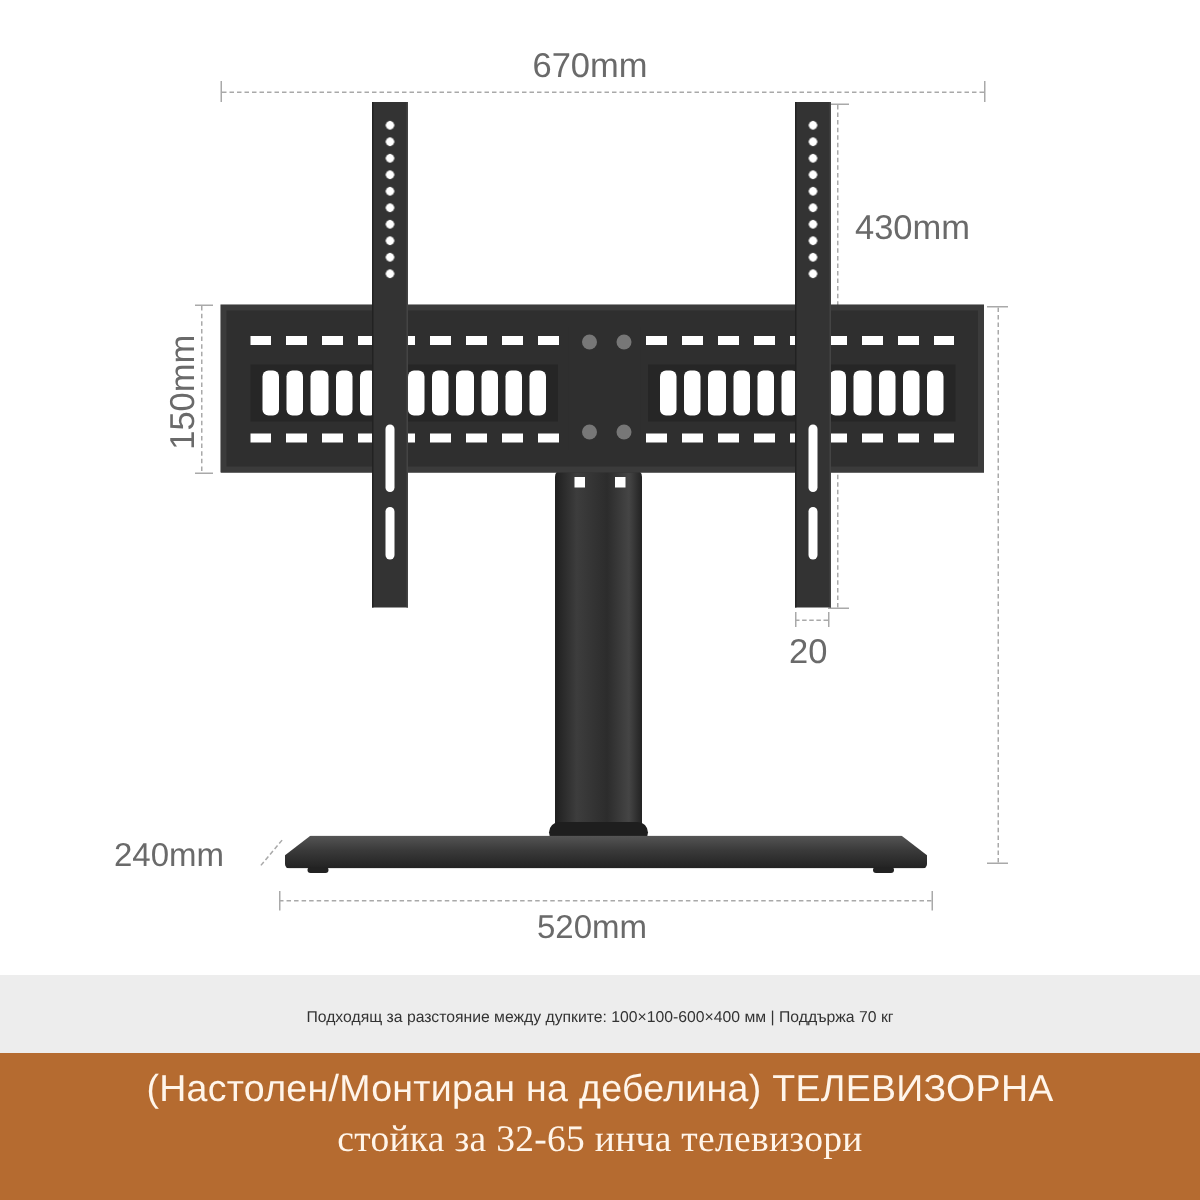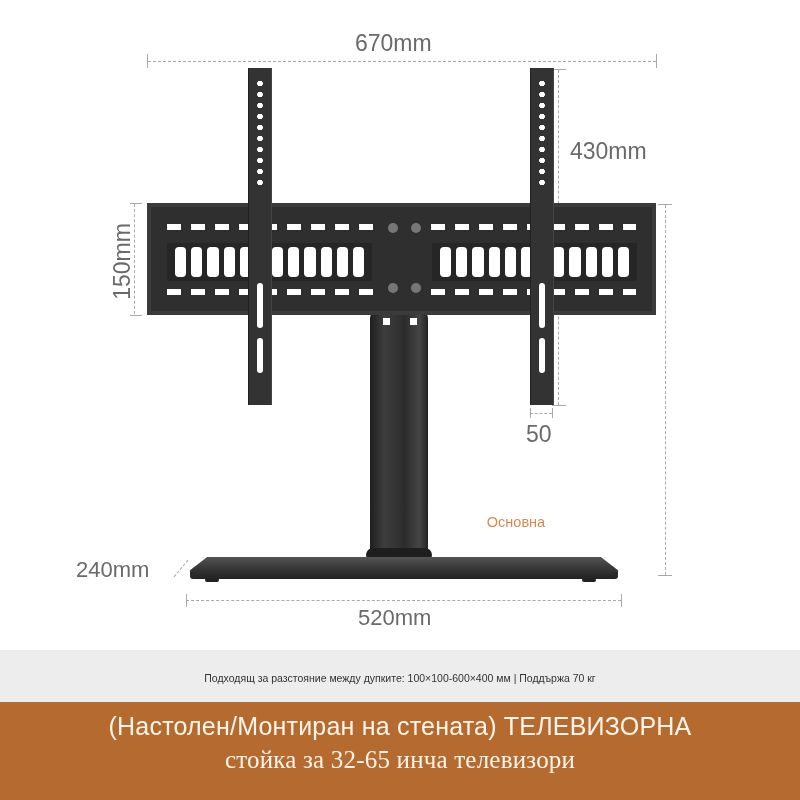--- a/index.html
+++ b/index.html
@@ -102,33 +102,32 @@
 
   <div style="position:absolute; left:530px; top:68px; width:22px; height:337px; background:#333; border-left:1px solid #222; border-right:1px solid #444;">
     <div style="position:absolute; left:8px; top:10px; width:6px; height:110px; background:radial-gradient(circle,#fff 2.6px,transparent 3px) 0 0/6px 11px repeat-y;"></div>
     <div style="position:absolute; left:8px; top:215px; width:6px; height:45px; background:#fff; border-radius:3px;"></div>
     <div style="position:absolute; left:8px; top:270px; width:6px; height:35px; background:#fff; border-radius:3px;"></div>
   </div>
 
   <div class="dash-h" style="left:530px; top:413px; width:22px;"></div>
   <div class="tick-v" style="left:530px; top:408px; height:10px;"></div>
   <div class="tick-v" style="left:552px; top:408px; height:10px;"></div>
-  <div class="dim" style="left:526px; top:421px; font-size:23px;">50</div>
+  <div class="dim" style="left:526px; top:421px; font-size:23px;">20</div>
 
   <div class="note" style="left:436px; top:512px; width:160px;">
-    <div>Основна</div>
   </div>
 
   <div class="dim" style="left:76px; top:557px; font-size:22px;text-align:right;">240mm</div>
   <div style="position:absolute; left:170px; top:568px; width:22px; height:0; border-top:1.5px dashed #a9a9a9; transform:rotate(-50deg);"></div>
 
   <div class="dash-h" style="left:186px; top:600px; width:435px;"></div>
   <div class="tick-v" style="left:186px; top:594px; height:13px;"></div>
   <div class="tick-v" style="left:621px; top:594px; height:13px;"></div>
   <div class="dim" style="left:358px; top:605px; font-size:22px;">520mm</div>
 </div>
 
 <div class="info-strip"></div>
 <div class="info-text">Подходящ за разстояние между дупките: 100×100-600×400 мм | Поддържа 70 кг</div>
 
 <div class="banner"></div>
-<div class="banner-line" style="top:712px;">(Настолен/Монтиран на стената) ТЕЛЕВИЗОРНА</div>
+<div class="banner-line" style="top:712px;">(Настолен/Монтиран на дебелина) ТЕЛЕВИЗОРНА</div>
 <div class="banner-line" style="top:746px;font-family:Liberation Serif, serif;">стойка за 32-65 инча телевизори</div>
 
 </body></html>

